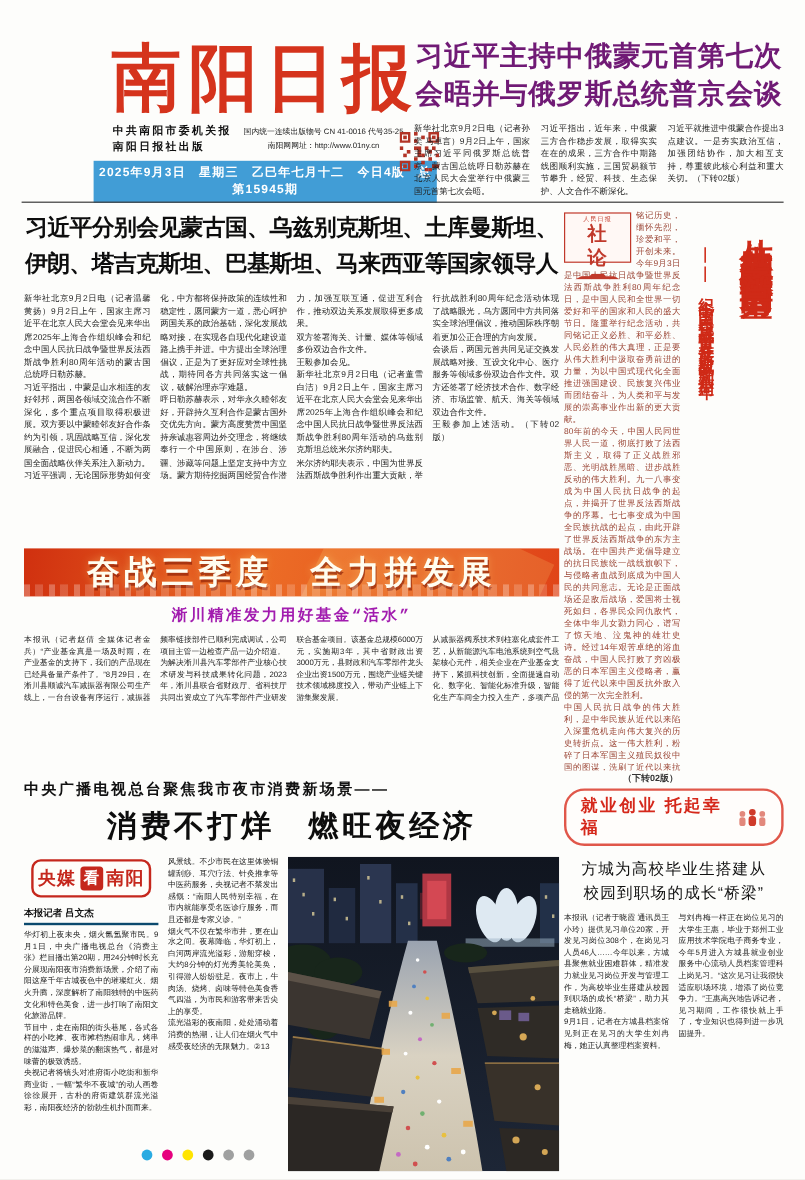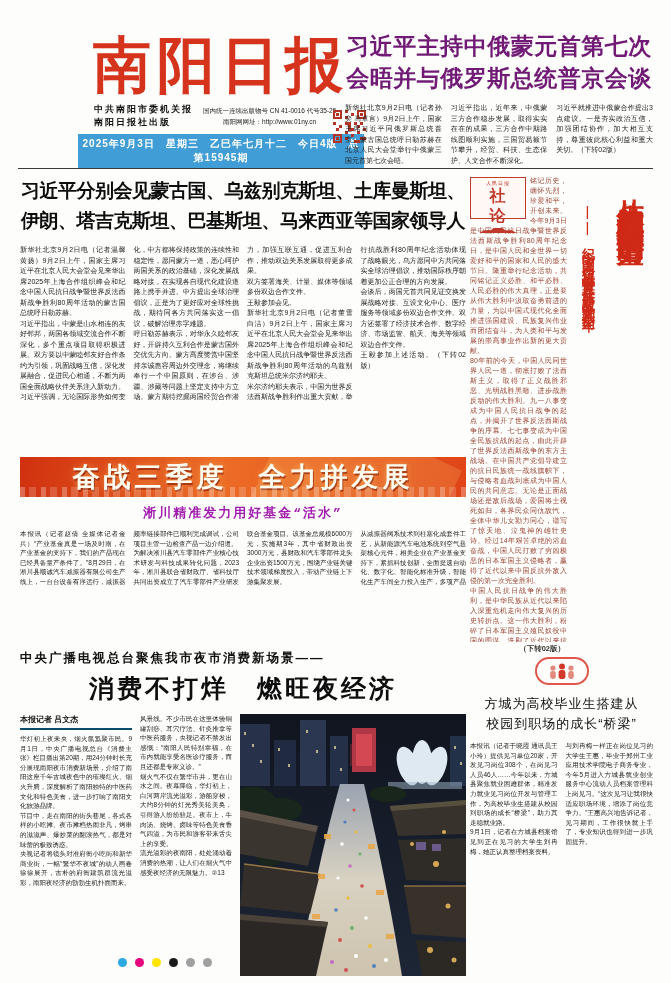--- a/index.html
+++ b/index.html
@@ -206,20 +206,25 @@
 为解决淅川县汽车零部件产业核心技术研发与科技成果转化问题，2023年，淅川县联合省财政厅、省科技厅共同出资成立了汽车零部件产业研发联合基金项目。该基金总规模6000万元，实施期3年，其中省财政出资3000万元，县财政和汽车零部件龙头企业出资1500万元，围绕产业链关键技术领域梯度投入，带动产业链上下游集聚发展。
 从减振器阀系技术到柱塞化成套件工艺，从新能源汽车电池系统到空气悬架核心元件，相关企业在产业基金支持下，紧抓科技创新，全面提速自动化、数字化、智能化标准升级，智能化生产车间全力投入生产，多项产品性能达到国际领先水平。
 为精准对接企业需求，淅川县成立了联合基金专班，深入企业调研，对基金各项工作进行任务分工，制定细化工作台账，明确重大、重点项目关键技术攻关方向，逐条落实，确保基金工作稳步推进。目前，该县5个2024年度汽车零部件产业基金重点项目已成功通过省科技厅结项验收，并完成2025年度汽车零部件产业基金项目申报指南发布，征集重大项目2个、重点项目8个。②13</div>
   </div>
 
   <div class="night">
     <div class="kicker">中央广播电视总台聚焦我市夜市消费新场景——</div>
     <h3>消费不打烊　燃旺夜经济</h3>
     <div class="night-cols">
       <div class="ncol1">
+        <div class="cm-badge">
+          <span class="cm-red">央媒</span>
+          <span class="cm-kan">看</span>
+          <span class="cm-red">南阳</span>
+        </div>
         <div class="reporter">本报记者 吕文杰</div>
         <div class="ntext">华灯初上夜未央，烟火氤氲聚市民。9月1日，中央广播电视总台《消费主张》栏目播出第20期，用24分钟时长充分展现南阳夜市消费新场景，介绍了南阳这座千年古城夜色中的璀璨红火、烟火升腾，深度解析了南阳独特的中医药文化和特色美食，进一步打响了南阳文化旅游品牌。
 节目中，走在南阳的街头巷尾，各式各样的小吃摊、夜市摊档热闹非凡，烤串的滋滋声、爆炒菜的翻滚热气，都是对味蕾的极致诱惑。
 央视记者将镜头对准府衙小吃街和新华商业街，一幅“繁华不夜城”的动人画卷徐徐展开，古朴的府衙建筑群流光溢彩，南阳夜经济的勃勃生机扑面而来。</div>
       </div>
       <div class="ncol2">
         <div class="ntext">风景线。不少市民在这里体验铜罐刮痧、耳穴疗法、针灸推拿等中医药服务，央视记者不禁发出感慨：“南阳人民特别幸福，在市内就能享受名医诊疗服务，而且还都是专家义诊。”
 烟火气不仅在繁华市井，更在山水之间。夜幕降临，华灯初上，白河两岸流光溢彩，游船穿梭，大约8分钟的灯光秀美轮美奂，引得游人纷纷驻足。夜市上，牛肉汤、烧烤、卤味等特色美食香气四溢，为市民和游客带来舌尖上的享受。
 流光溢彩的夜南阳，处处涌动着消费的热潮，让人们在烟火气中感受夜经济的无限魅力。②13</div>
       </div>
@@ -338,20 +343,21 @@
     <div class="dot d-c"></div>
     <div class="dot d-m"></div>
     <div class="dot d-y"></div>
     <div class="dot d-k"></div>
     <div class="dot d-g"></div>
     <div class="dot d-g"></div>
   </div>
 
   <div class="jobs">
     <div class="jobs-badge">
+      <span>就业创业 托起幸福</span>
       <svg width="26" height="16" viewBox="0 0 26 16">
         <g fill="#e2887c">
             <circle cx="4" cy="5" r="2.6"></circle>
             <rect x="1.2" y="8" width="5.6" height="8" rx="2.4"></rect>
           </g>
         <g fill="#cf3a2a">
             <circle cx="13" cy="3.6" r="3"></circle>
             <rect x="9.6" y="7" width="6.8" height="9" rx="2.8"></rect>
           </g>
         <g fill="#e2887c">

